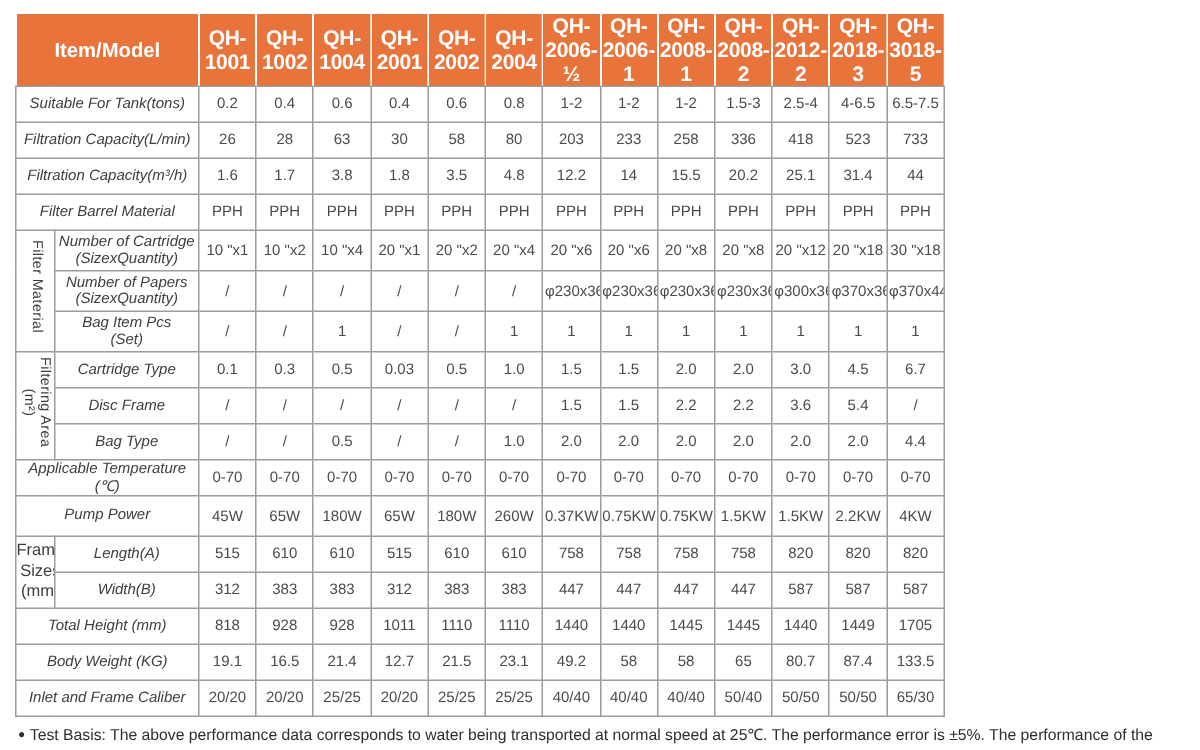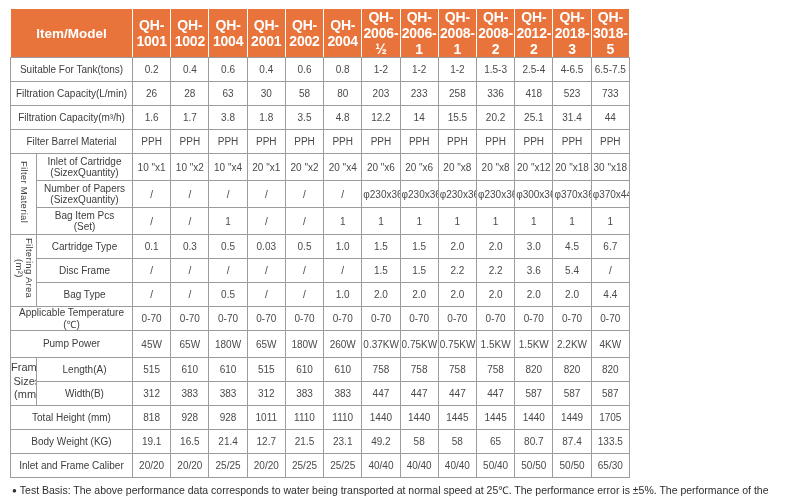--- a/index.html
+++ b/index.html
@@ -7,21 +7,21 @@
   .wrap{padding:8px 10px 0 10px;}
   table{width:620px;border-collapse:collapse;table-layout:fixed;border:1.5px solid #8f8f8f;}
   col.c-group{width:26px;}
   col.c-label{width:96px;}
   th,td{border:1px solid #9c9c9c;text-align:center;vertical-align:middle;padding:0 1px;overflow:hidden;}
   thead th{background:#E8743C;color:#fff;border:1px solid rgba(255,255,255,.55);border-bottom:1px solid #9c9c9c;font-weight:bold;font-size:14px;height:46px;letter-spacing:-.2px;}
   thead th.item-model{font-size:13.5px;font-weight:bold;letter-spacing:0;}
   tr{height:24px;}
   tr.h27{height:27px;}
   td.val{font-size:10px;color:#4a4a4a;}
-  td.lbl{font-size:10px;color:#3d3d3d;white-space:pre-line;line-height:1.15;}
+  td.lbl{font-size:10px;color:#3d3d3d;white-space:pre-line;line-height:1.15;font-style:italic;}
   td.vcell{padding:0;}
   .vtext{writing-mode:vertical-rl;white-space:pre-line;display:inline-block;font-size:9.5px;color:#3d3d3d;letter-spacing:.3px;line-height:1.15;}
   .gtext{white-space:pre-line;font-size:11px;color:#3d3d3d;line-height:1.2;display:inline-block;}
   .note{margin:5px 0 0 2px;font-size:10.5px;color:#2e2e2e;line-height:1.35;}
   .note .bullet{font-size:8px;vertical-align:1px;margin-right:3px;}
 </style>
 </head>
 <body>
 
 <div class="wrap">
@@ -121,21 +121,21 @@
           <td class="val">PPH</td>
           <td class="val">PPH</td>
           <td class="val">PPH</td>
           <td class="val">PPH</td>
           <td class="val">PPH</td>
           <td class="val">PPH</td>
           <td class="val">PPH</td>
       </tr>
       <tr class="h27">
         <td class="vcell" rowspan="3"><span class="vtext">Filter Material</span></td>
-        <td class="lbl">Inlet of Cartridge
+        <td class="lbl">Number of Cartridge
 (SizexQuantity)</td>
         <td class="val">10 "x1</td>
           <td class="val">10 "x2</td>
           <td class="val">10 "x4</td>
           <td class="val">20 "x1</td>
           <td class="val">20 "x2</td>
           <td class="val">20 "x4</td>
           <td class="val">20 "x6</td>
           <td class="val">20 "x6</td>
           <td class="val">20 "x8</td>

